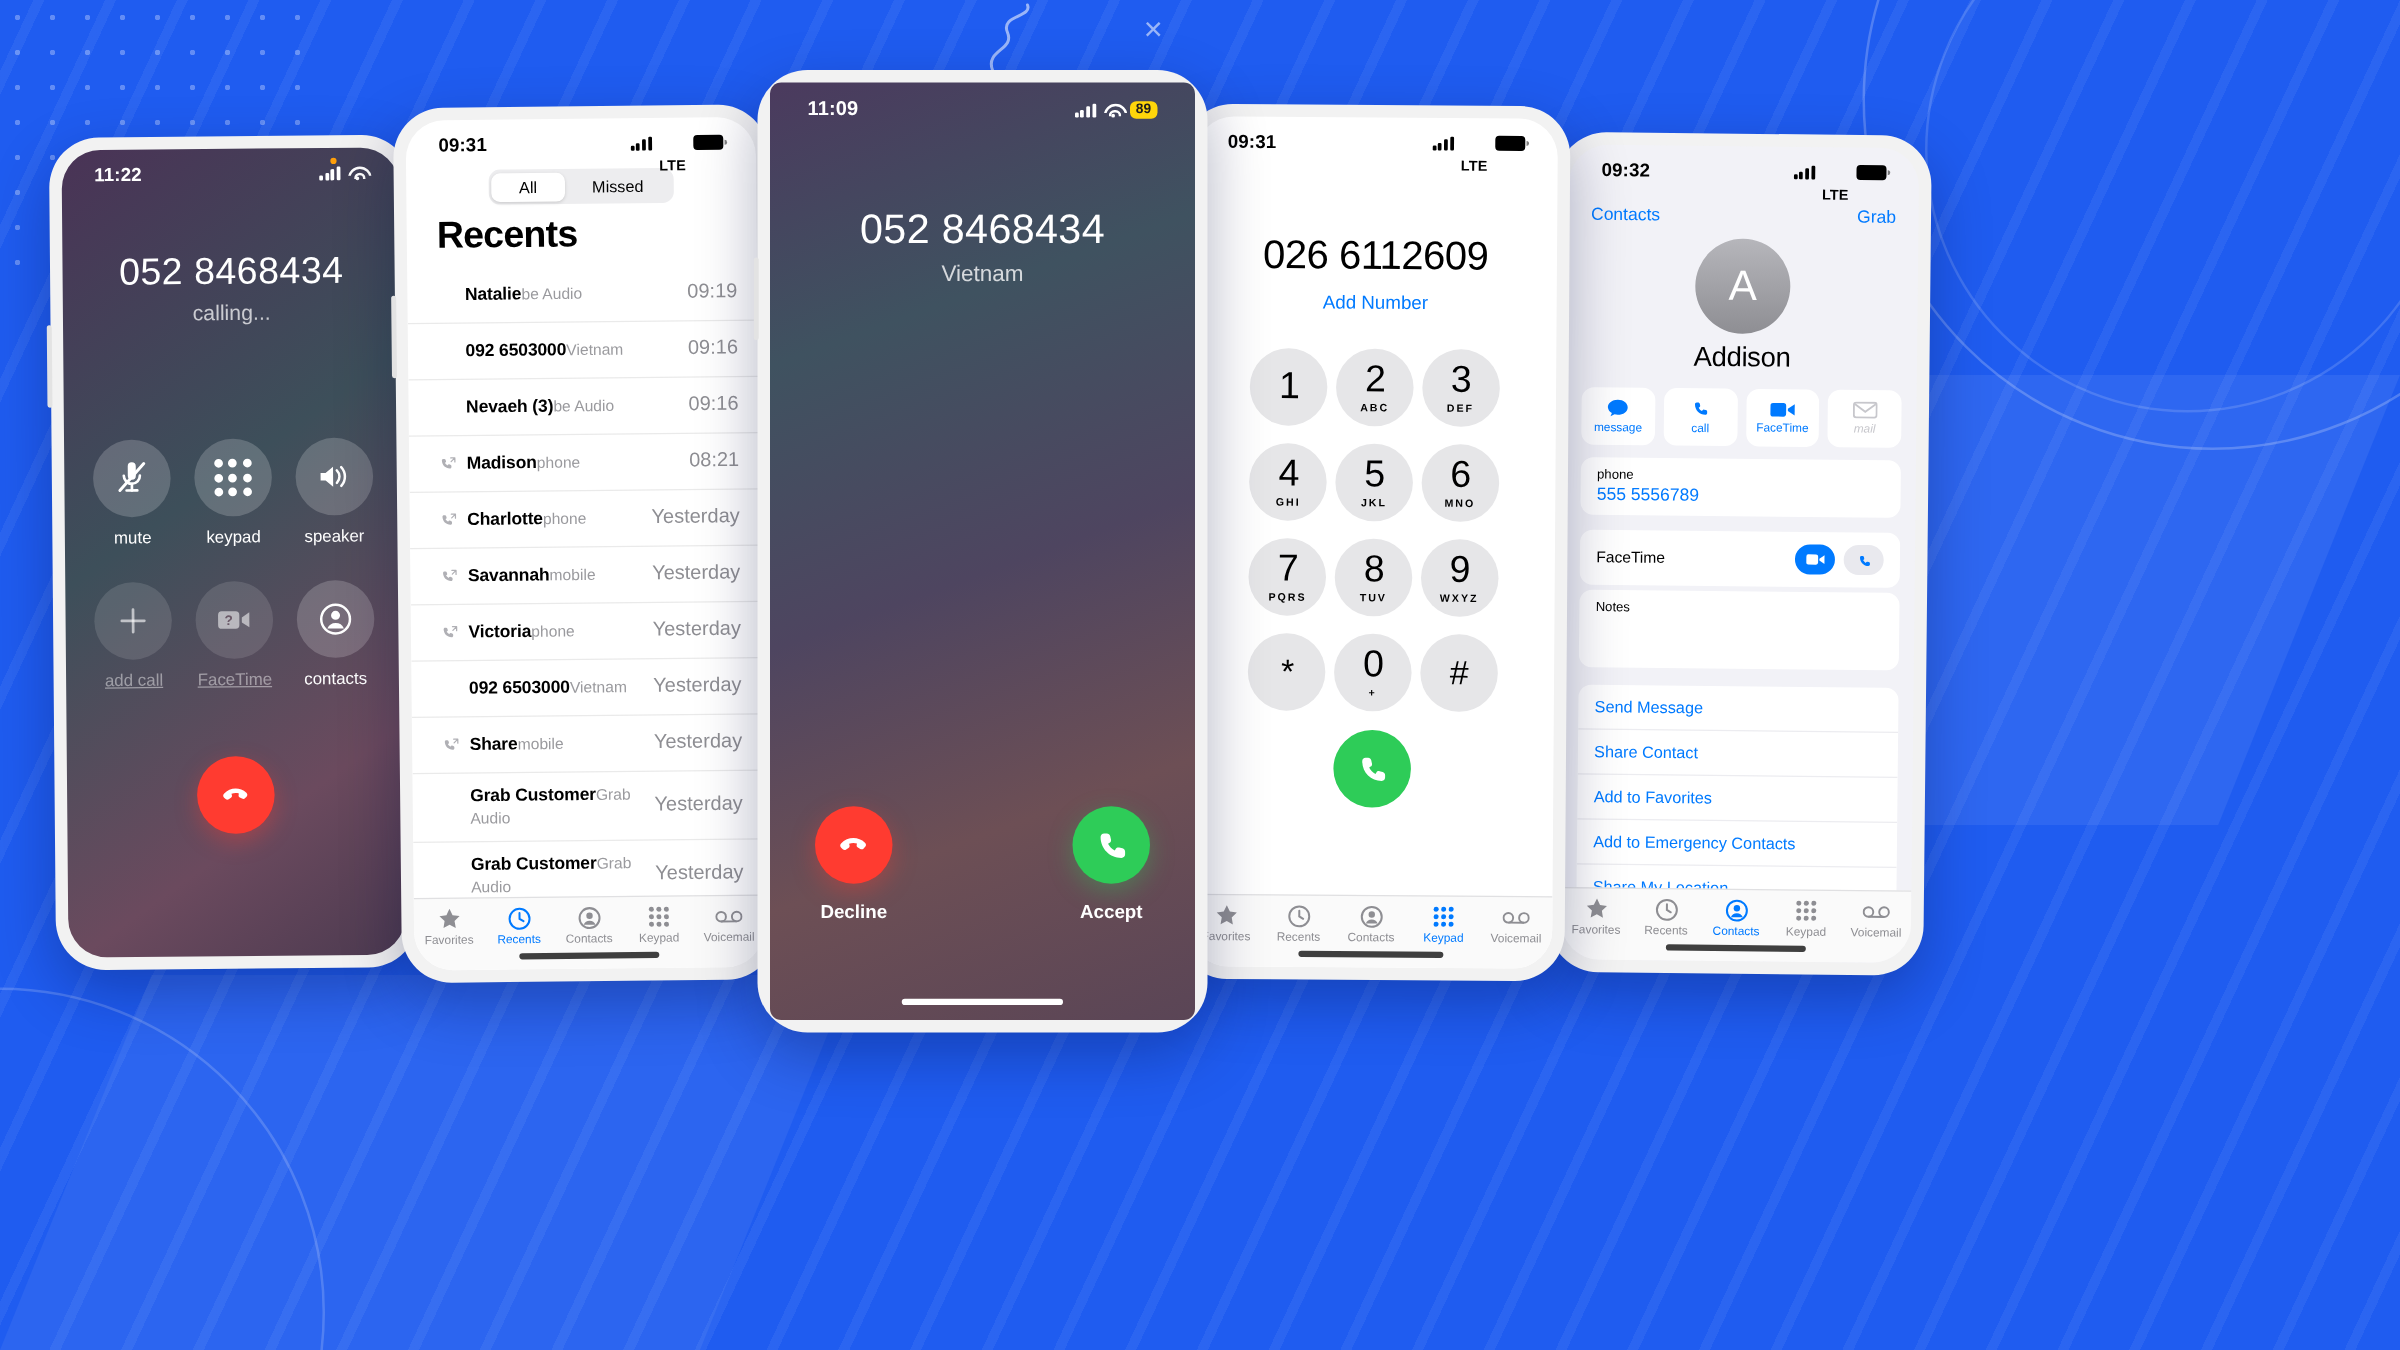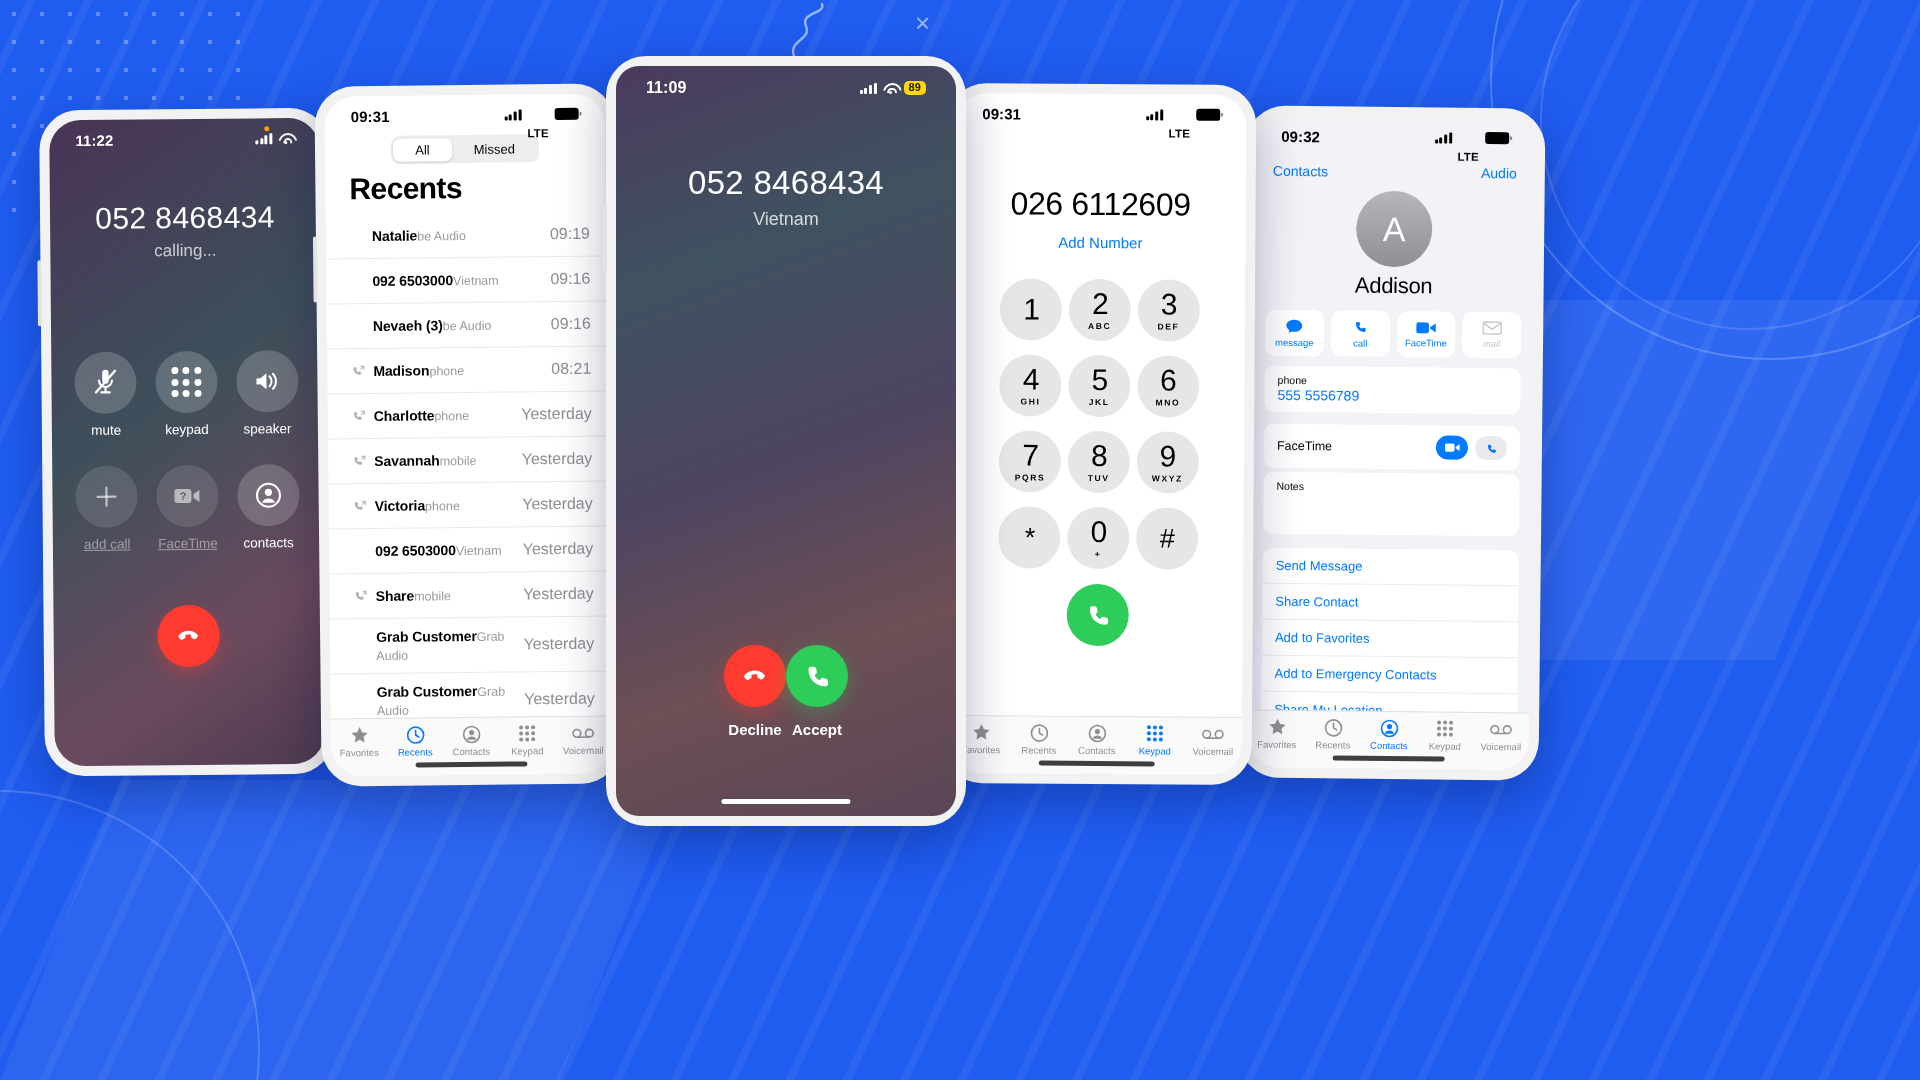--- a/index.html
+++ b/index.html
@@ -165,34 +165,34 @@
          font-size:9.5px; color:#8e8e93; }
   .tab.active { color:#007aff; }
   .tab .ic { height:20px; display:flex; align-items:center; justify-content:center; }
 
   
   #phoneC {
     left: 606px; top: 56px; width: 360px; height: 770px;
     z-index: 5;
   }
   #phoneC .screen {
-    border-radius: 23px;
+    border-radius: 9px;
     background: linear-gradient(160deg, #4b3a5e 0%, #3f5260 26%, #4e4560 52%, #6d4f55 76%, #5a4556 100%);
   }
   #phoneC .statusbar { color:#fff; height:44px; padding:0 30px; font-size:16px; }
   .inc-number { position:absolute; left:0; right:0; top:98px; text-align:center;
                 color:#fff; font-size:33px; font-weight:300; letter-spacing:.3px; }
   .inc-region { position:absolute; left:0; right:0; top:143px; text-align:center;
                 color:rgba(255,255,255,.78); font-size:18px; font-weight:300; }
   .inc-secondary { position:absolute; left:0; right:0; bottom:222px;
                    display:flex; justify-content:space-around; padding:0 46px; }
   .inc-sec-btn { display:flex; flex-direction:column; align-items:center; gap:8px;
                  color:#fff; font-size:15px; }
   .inc-actions { position:absolute; left:0; right:0; bottom:78px;
-                 display:flex; justify-content:center; padding:0 36px; }
+                 display:flex; justify-content:space-between; padding:0 36px; }
   .inc-act { display:flex; flex-direction:column; align-items:center; gap:14px;
              color:#fff; font-size:15px; font-weight:600; }
   .big-round { width:62px;height:62px;border-radius:50%;
                display:flex;align-items:center;justify-content:center; }
   .big-round.decline { background:#ff3b30; box-shadow:0 6px 20px rgba(255,59,48,.35); }
   .big-round.accept  { background:#2ecc58; box-shadow:0 6px 20px rgba(46,204,88,.35); }
   #phoneC .homebar { background:#fff; bottom:12px; width:38%; }
 
   
   #phoneD {
@@ -747,21 +747,21 @@
             <i></i>
             <i></i>
           </span>
         <span class="lte">LTE</span>
         <span class="batt"></span>
       </span>
     </div>
 
     <div class="ct-nav">
       <span>Contacts</span>
-      <span>Audio</span>
+      <span>Grab</span>
     </div>
 
     <div class="ct-avatar">
       <span>A</span>
     </div>
     <div class="ct-name">Addison</div>
 
     <div class="ct-quick">
       <div class="qa">
         <svg width="18" height="15" viewBox="0 0 20 17">

